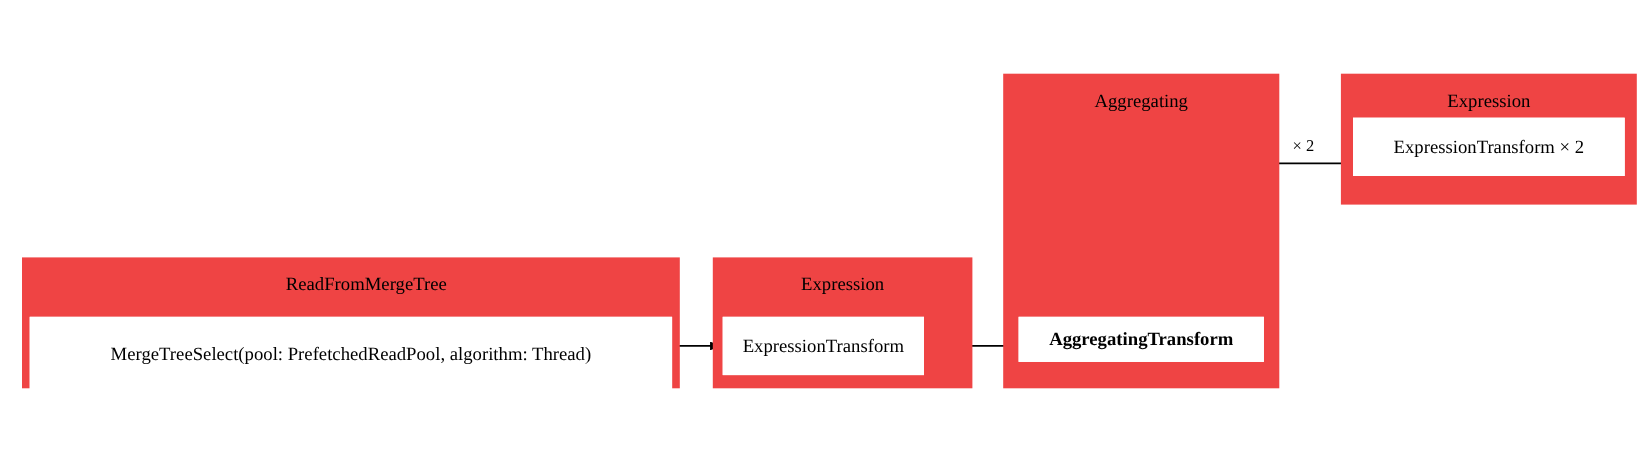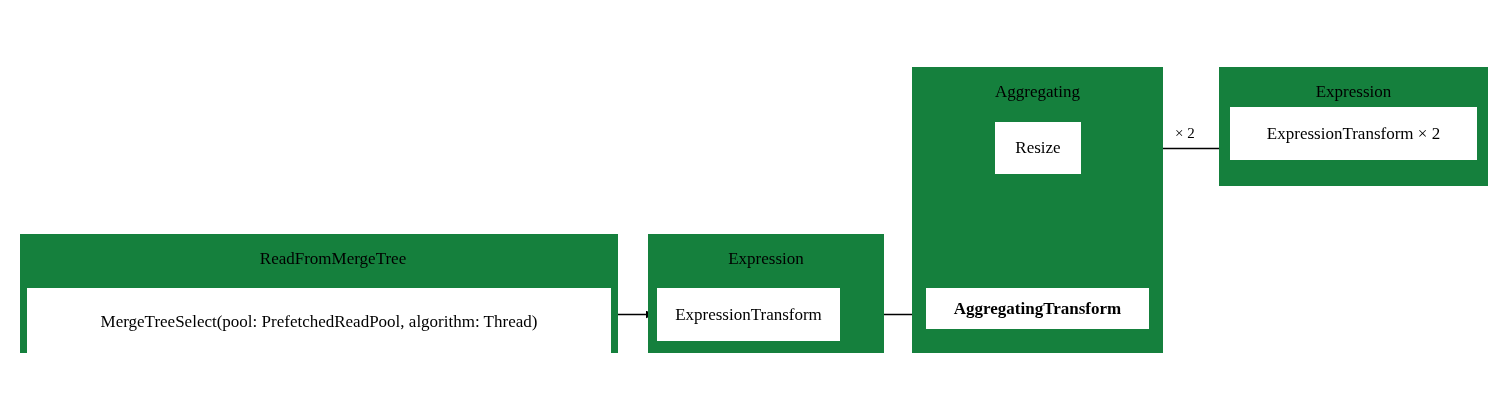--- a/index.html
+++ b/index.html
@@ -10,21 +10,21 @@
   #canvas {
     position: relative;
     width: 1502px;
     height: 410px;
     background: #ffffff;
     font-family: "Liberation Serif", "DejaVu Serif", serif;
     overflow: hidden;
   }
   .cluster {
     position: absolute;
-    background: #15803d;
+    background: #ef4444;
     box-sizing: border-box;
   }
   .cluster-title {
     position: absolute;
     left: 0;
     right: 0;
     text-align: center;
     font-size: 17px;
     color: #000000;
     line-height: 1;
@@ -94,21 +94,20 @@
   <div class="node" style="left:27px; top:288px; width:584px; height:67px;">MergeTreeSelect(pool: PrefetchedReadPool, algorithm: Thread)</div>
 
   <div class="cluster" style="left:648px; top:234px; width:236px; height:119px;">
     <div class="cluster-title" style="top:16px;">Expression</div>
   </div>
   <div class="node" style="left:657px; top:288px; width:183px; height:53px;">ExpressionTransform</div>
 
   <div class="cluster" style="left:912px; top:67px; width:251px; height:286px;">
     <div class="cluster-title" style="top:16px;">Aggregating</div>
   </div>
-  <div class="node" style="left:995px; top:122px; width:86px; height:52px;">Resize</div>
   <div class="node" style="left:926px; top:288px; width:223px; height:41px;font-weight:bold;">AggregatingTransform</div>
 
   <div class="cluster" style="left:1219px; top:67px; width:269px; height:119px;">
     <div class="cluster-title" style="top:16px;">Expression</div>
   </div>
   <div class="node" style="left:1230px; top:107px; width:247px; height:53px;">ExpressionTransform × 2</div>
 
   <div class="edge-label" style="left:1175px; top:126px;">× 2</div>
 
 </div>

